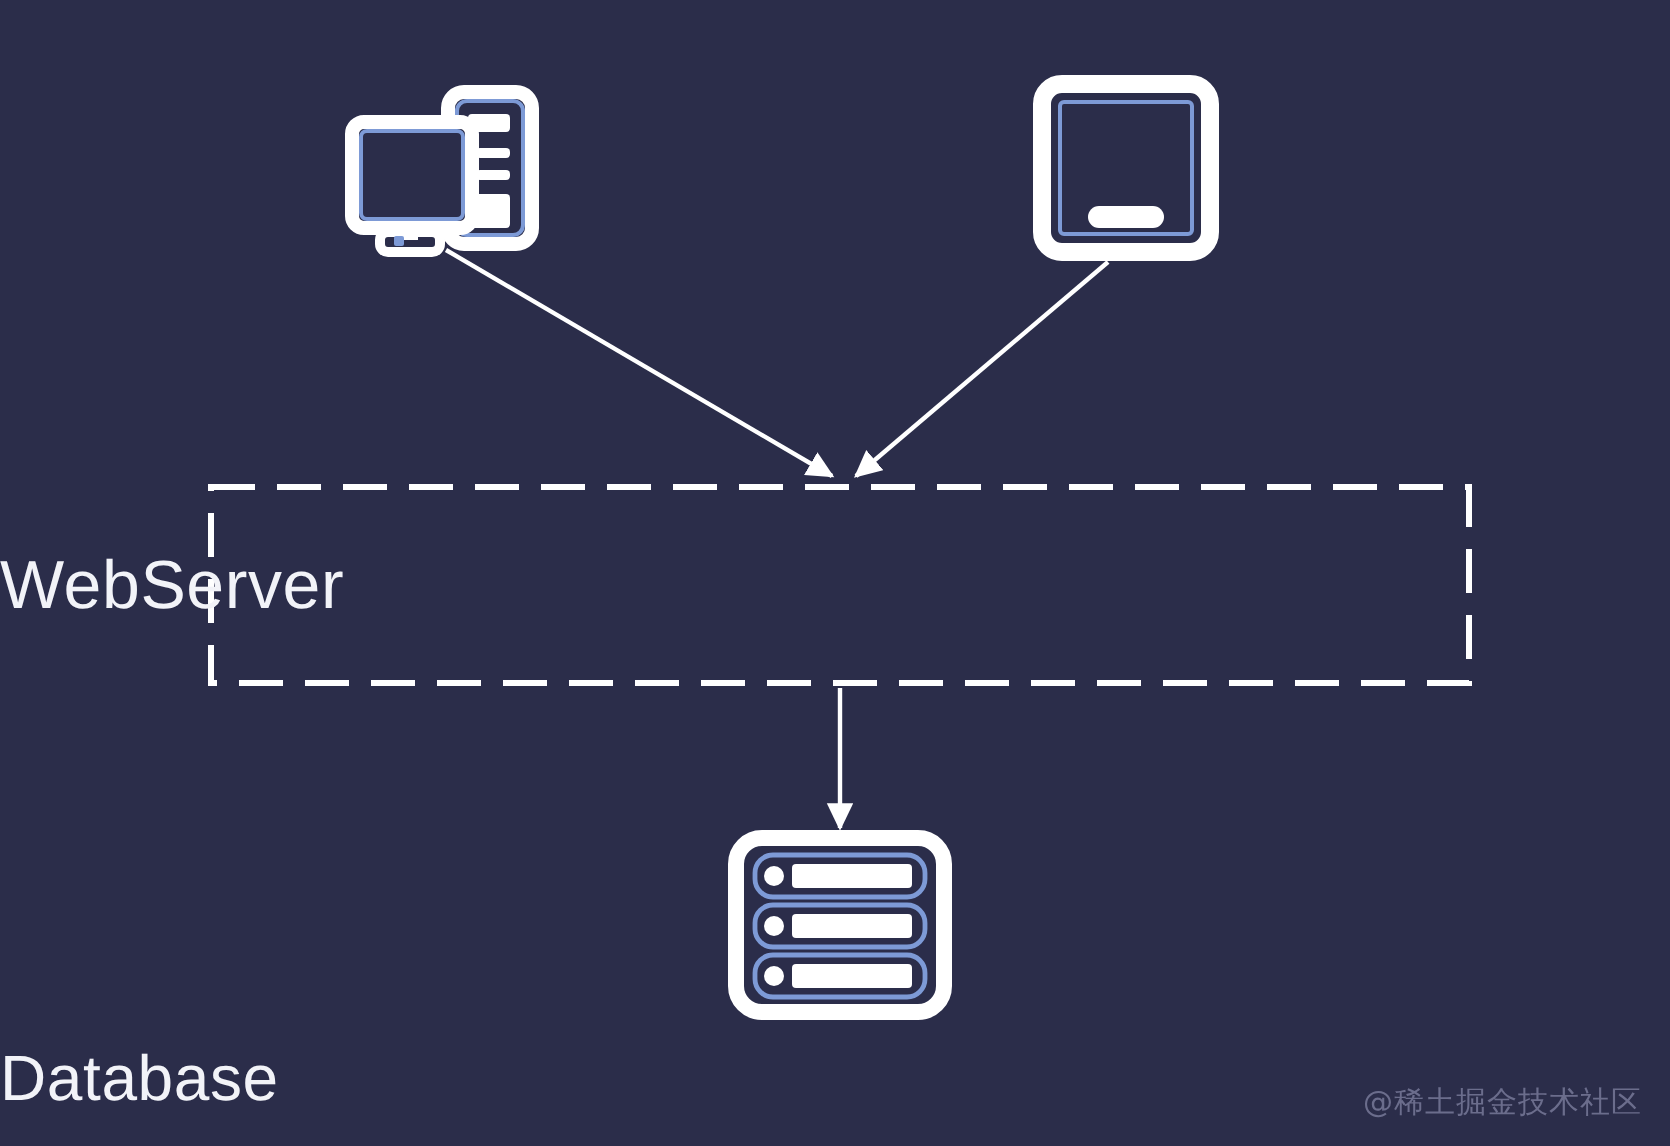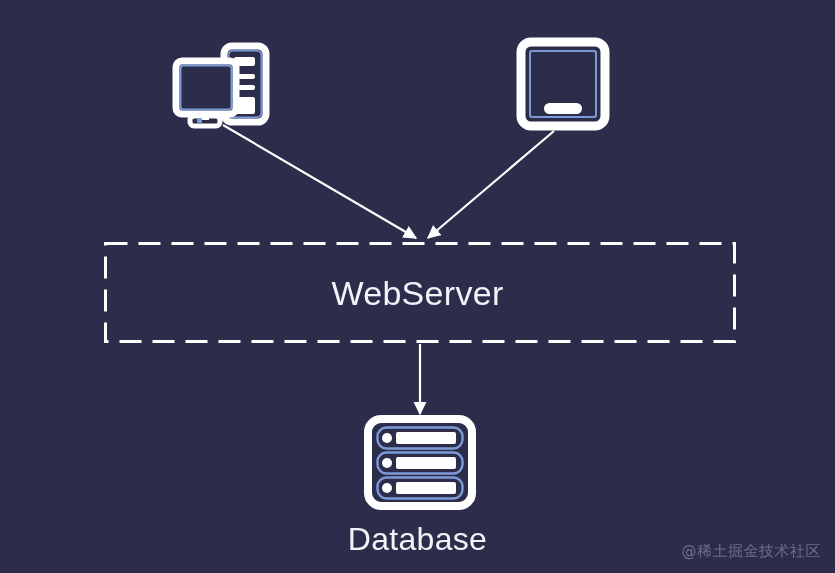--- a/index.html
+++ b/index.html
@@ -35,29 +35,27 @@
     font-family: "Liberation Sans", sans-serif;
     font-weight: 300;
     letter-spacing: 0.3px;
     white-space: nowrap;
     -webkit-font-smoothing: antialiased;
   }
   #webserver-label {
     left: 0;
     top: 271px;
     width: 835px;
-    text-align: center;
     font-size: 34px;
     line-height: 44px;
   }
   #database-label {
     left: 0;
     top: 518px;
     width: 835px;
-    text-align: center;
     font-size: 32px;
     line-height: 42px;
   }
   #watermark {
     position: absolute;
     right: 14px;
     bottom: 12px;
     color: #6f7190;
     font-size: 15px;
     font-family: "DejaVu Sans", sans-serif;

